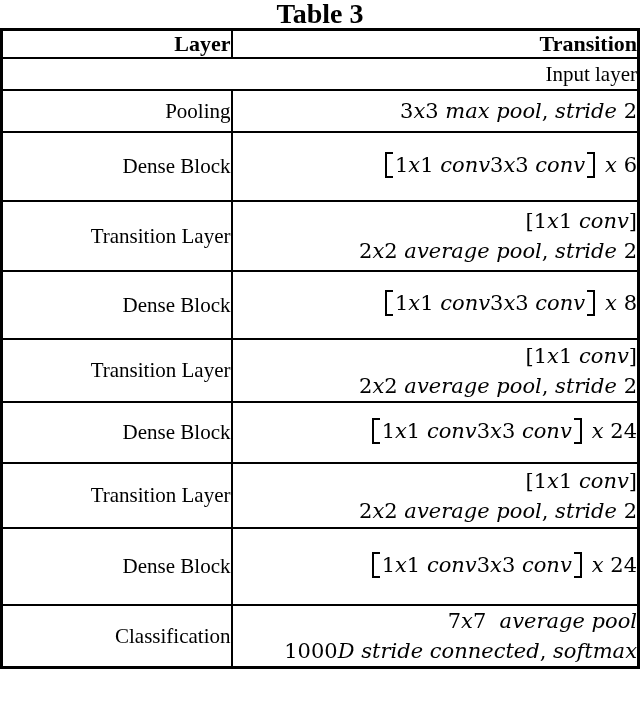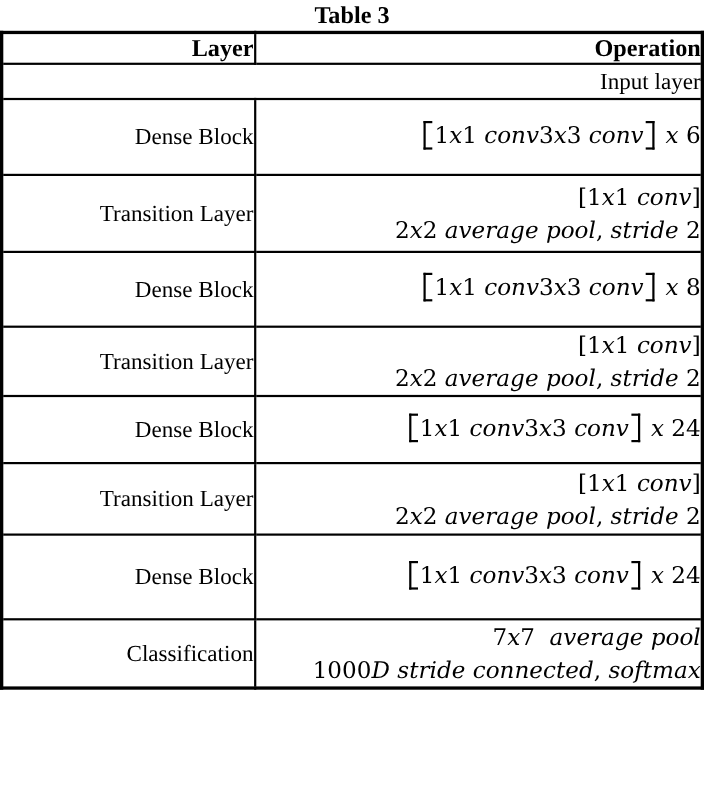--- a/index.html
+++ b/index.html
@@ -10,21 +10,21 @@
     background: #ffffff;
     color: #000000;
     font-family: "Liberation Serif", serif;
     overflow: hidden;
   }
   .title {
     height: 28px;
     display: flex;
     justify-content: center;
     align-items: center;
-    font-size: 22px;
+    font-size: 28px;
     white-space: pre;
   }
   .title .bold { font-weight: bold; }
   table.arch {
     width: 640px;
     border-collapse: collapse;
     table-layout: fixed;
   }
   table.arch, table.arch td, table.arch th {
     border: 2px solid #000000;
@@ -71,28 +71,32 @@
 
 <table class="arch">
   <colgroup>
       <col class="layer-col">
       <col>
     </colgroup>
 
   <tbody>
       <tr style="height:28px;">
     <th>Layer</th>
-    <th>Operation</th>
+    <th>Transition</th>
   </tr>
 
   <tr style="height:32px;">
     <td colspan="2">Input layer</td>
   </tr>
 
 
+  <tr style="height:42px;">
+    <td>Pooling</td>
+    <td><span class="math"><span>3</span><i>x</i><span>3 </span><i>max</i><span> </span><i>pool</i><span>, </span><i>stride</i><span> 2</span></span></td>
+  </tr>
 
   <tr style="height:69px;">
     <td>Dense Block</td>
     <td>
       <span class="matrix-group">
         <span class="bracket bracket-left"></span>
         <span class="matrix-lines">
           <span class="math"><span>1</span><i>x</i><span>1 </span><i>conv</i></span>
           <span class="math"><span>3</span><i>x</i><span>3 </span><i>conv</i></span>
         </span>

